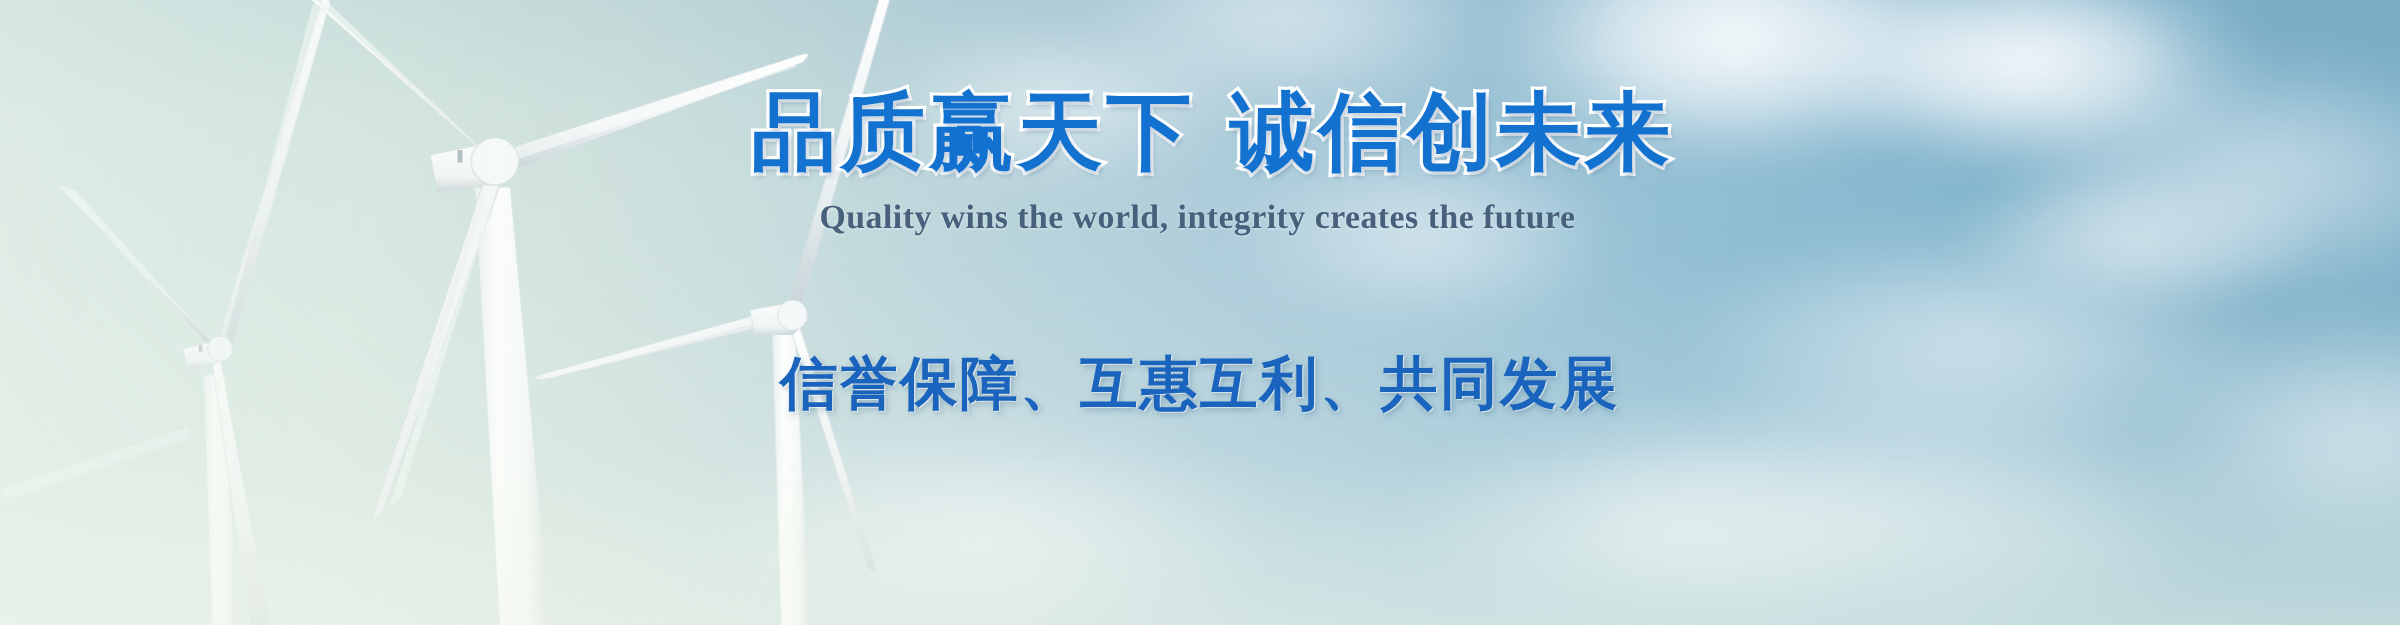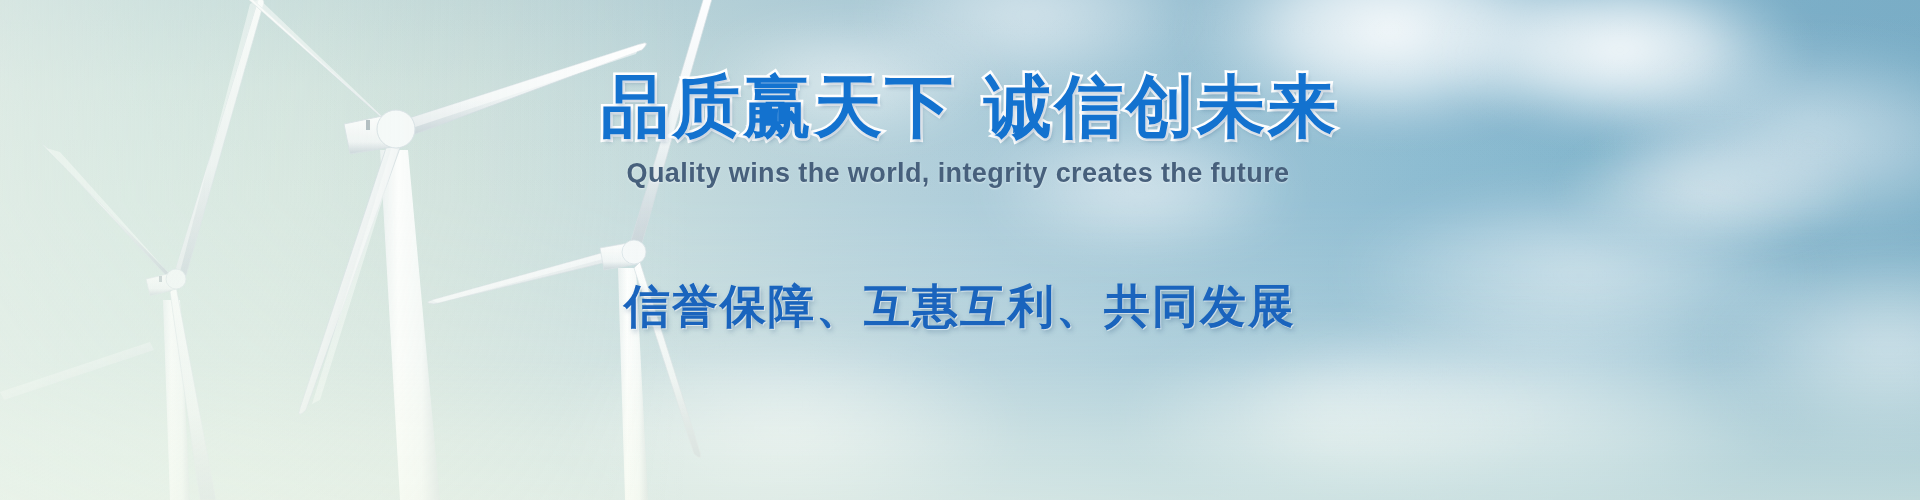--- a/index.html
+++ b/index.html
@@ -122,21 +122,21 @@
     padding-left: 20px;
   }
   .headline .gap { display: inline-block; width: 28px; }
 
   .subhead {
     position: absolute;
     top: 158px;
     left: 0;
     right: 4px;
     text-align: center;
-    font-family: Liberation Sans, sans-serif;
+    font-family: Liberation Serif, serif;
     font-size: 27px;
     font-weight: bold;
     letter-spacing: 0.4px;
     color: #47607c;
     text-shadow: 0 1px 2px rgba(255,255,255,0.45);
   }
 
   .tagline {
     position: absolute;
     top: 248px;

